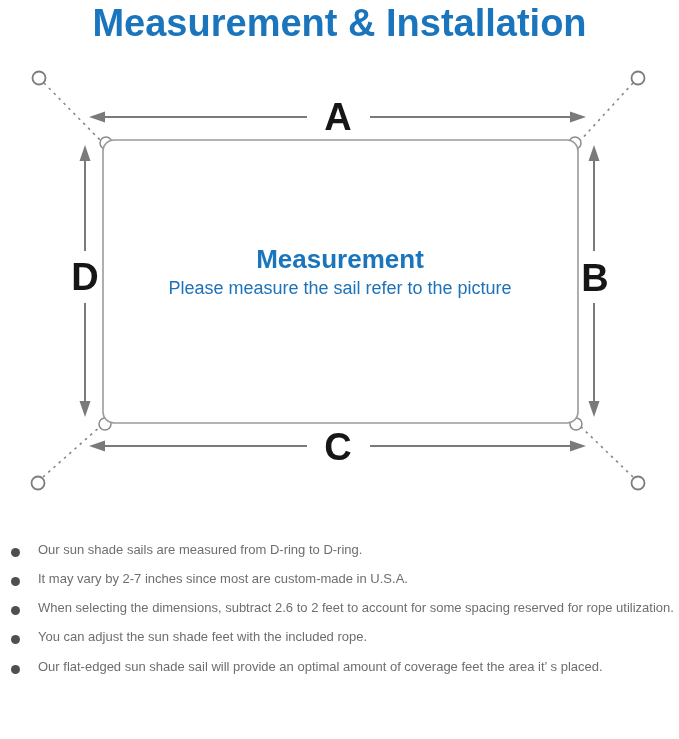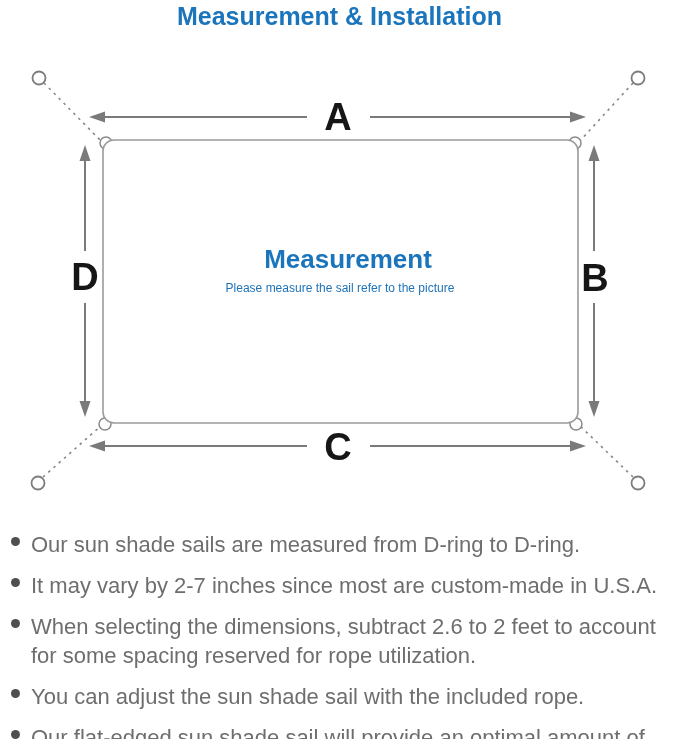--- a/index.html
+++ b/index.html
@@ -15,21 +15,21 @@
   body{
     width:679px;height:739px;
     font-family:"Liberation Sans",sans-serif;
     overflow:hidden;
   }
   .page{position:relative;width:679px;height:739px;background:#fff;overflow:hidden;}
 
   .title{
     position:absolute;top:2px;left:0;width:100%;
     text-align:center;
-    font-size:25px;font-weight:700;
+    font-size:38px;font-weight:700;
     color:var(--accent-blue);
     letter-spacing:0px;
   }
 
   .diagram{position:absolute;top:60px;left:0;width:679px;height:450px;}
   .diagram svg{position:absolute;top:0;left:0;}
 
   .dash{stroke:#868686;stroke-width:1.6;stroke-dasharray:2.5 4.5;fill:none;}
   .ring{fill:#ffffff;stroke:#7d7d7d;stroke-width:1.8;}
   .bump{fill:#ffffff;stroke:#8a8a8a;stroke-width:1.5;}
@@ -42,32 +42,32 @@
     font-size:38px;font-weight:700;color:var(--label-black);
     line-height:1;white-space:nowrap;
   }
   .center-title{
     position:absolute;transform:translate(-50%,-50%);
     font-size:26px;font-weight:700;color:var(--accent-blue);
     white-space:nowrap;
   }
   .center-sub{
     position:absolute;transform:translate(-50%,-50%);
-    font-size:12px;font-weight:400;color:#1e72b8;
+    font-size:18px;font-weight:400;color:#1e72b8;
     white-space:nowrap;
   }
 
   .bullets{
     position:absolute;top:530px;left:11px;right:2px;
     list-style:none;
   }
   .bullet{
-    display:flex;align-items:flex-start;gap:11px;
+    display:flex;align-items:flex-start;gap:18px;
     margin-bottom:12px;
-    font-size:22px;line-height:1.32;color:var(--body-text-gray);
+    font-size:13px;line-height:1.32;color:var(--body-text-gray);margin-top:11px;
   }
   .dot{
     flex:none;width:9px;height:9px;border-radius:50%;
     background:var(--bullet-dot-gray);
     margin-top:7px;
   }
   .txt{display:block;}
 </style>
 </head>
 <body>
@@ -129,40 +129,40 @@
         <polygon class="arrowhead" points="594,85 588.5,101 599.5,101"></polygon>
         <polygon class="arrowhead" points="594,357 588.5,341 599.5,341"></polygon>
       </g>
     </svg>
 
     <div class="dim-label" style="left:338px;top:57px;">A</div>
     <div class="dim-label" style="left:595px;top:218px;">B</div>
     <div class="dim-label" style="left:338px;top:387px;">C</div>
     <div class="dim-label" style="left:85px;top:217px;">D</div>
 
-    <div class="center-title" style="left:348px;top:199px;">Measurement</div>
+    <div class="center-title" style="left:340px;top:199px;">Measurement</div>
     <div class="center-sub" style="left:340px;top:228px;">Please measure the sail refer to the picture</div>
   </div>
 
   <ul class="bullets">
     <li class="bullet">
       <span class="dot"></span>
       <span class="txt">Our sun shade sails are measured from D-ring to D-ring.</span>
     </li>
     <li class="bullet">
       <span class="dot"></span>
       <span class="txt">It may vary by 2-7 inches since most are custom-made in U.S.A.</span>
     </li>
     <li class="bullet">
       <span class="dot"></span>
       <span class="txt">When selecting the dimensions, subtract 2.6 to 2 feet to account for some spacing reserved for rope utilization.</span>
     </li>
     <li class="bullet">
       <span class="dot"></span>
-      <span class="txt">You can adjust the sun shade sail with the included rope.</span>
+      <span class="txt">You can adjust the sun shade feet with the included rope.</span>
     </li>
     <li class="bullet">
       <span class="dot"></span>
       <span class="txt">Our flat-edged sun shade sail will provide an optimal amount of coverage feet the area it’ s placed.</span>
     </li>
   </ul>
 
 </div>
 
 </body></html>

